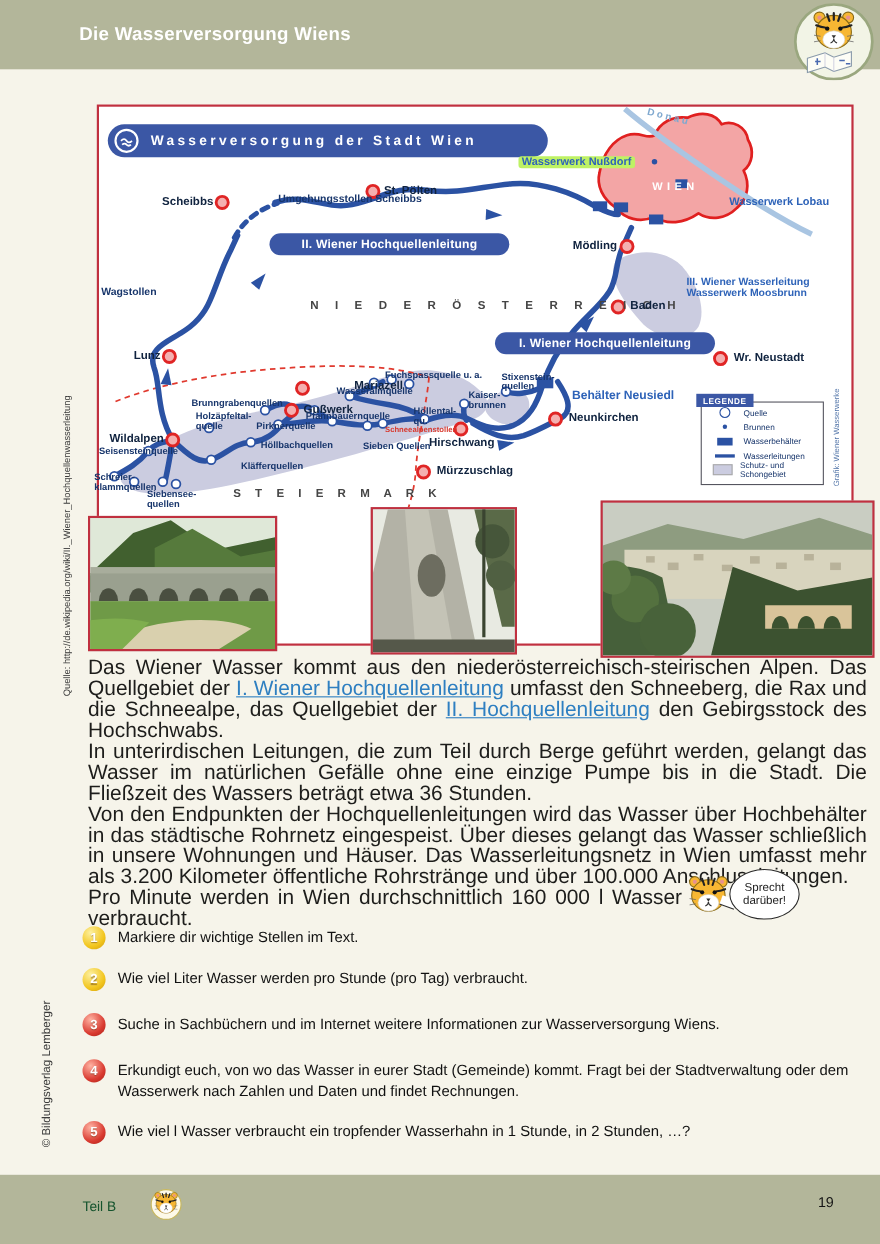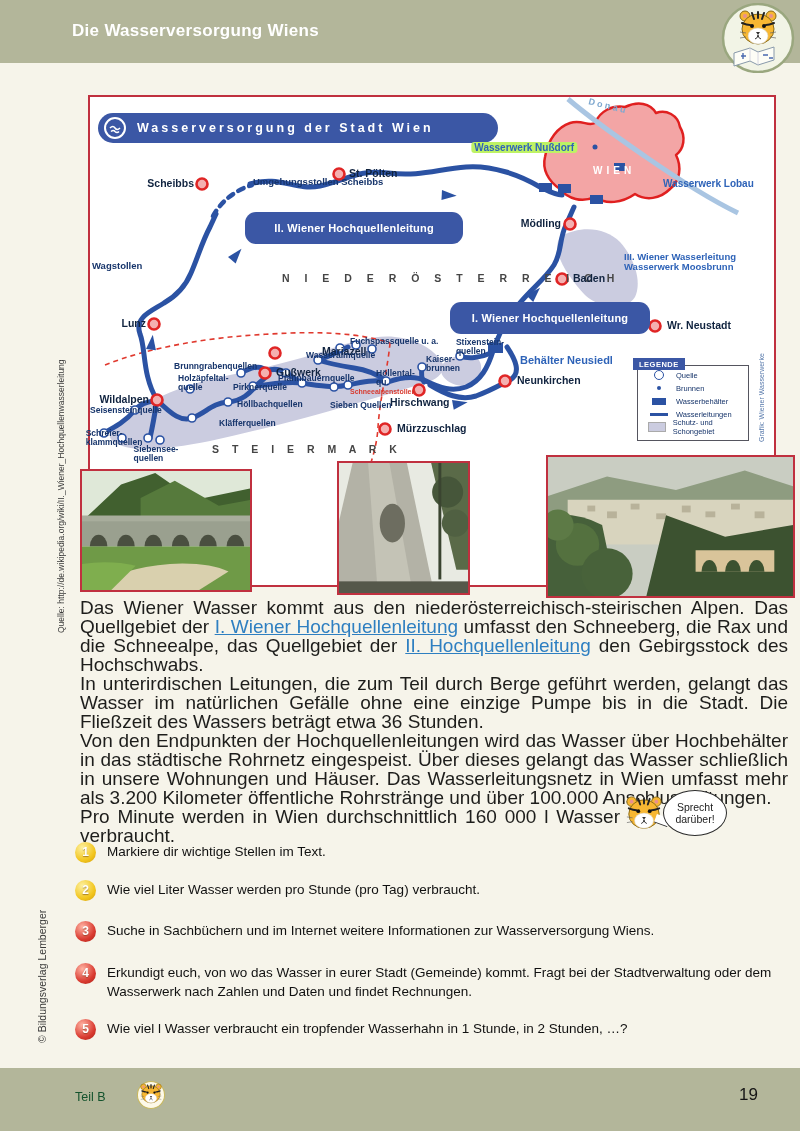--- a/index.html
+++ b/index.html
@@ -6,21 +6,21 @@
   .page{position:relative;width:800px;height:1131px;background:#f6f4ea;overflow:hidden;
         font-family:"Liberation Sans",sans-serif;}
   
   .band{position:absolute;left:0;width:800px;background:#b3b69a;}
   .band.top{top:0;height:63px;}
   .band.bottom{top:1068px;height:63px;}
   .header-title{position:absolute;left:72px;top:21px;color:#fff;font-size:17px;font-weight:bold;letter-spacing:.3px;}
   .badge-circle{position:absolute;right:5px;top:3px;width:74px;height:70px;}
   .footer-left{position:absolute;left:75px;top:1090px;font-size:12.5px;color:#14532d;}
   .footer-mascot{position:absolute;left:136px;top:1080px;width:30px;height:30px;}
-  .page-num{position:absolute;right:42px;top:1085px;font-size:17px;color:#151515;}
+  .page-num{position:absolute;right:42px;top:1085px;font-size:13px;color:#151515;}
   
   .vtext{position:absolute;transform:rotate(-90deg);transform-origin:0 0;white-space:nowrap;color:#3a3a3a;}
   .v-source{left:56px;top:633px;font-size:8.5px;}
   .v-copy{left:36px;top:1043px;font-size:10.5px;}
   
   .map{position:absolute;left:88px;top:95px;width:688px;height:492px;background:#fff;
        border:2px solid #c0303f;box-sizing:border-box;}
   .map svg.layer{position:absolute;left:0;top:0;}
   .map-label{position:absolute;line-height:1.1;}
   .pre{white-space:pre-line;}
@@ -28,21 +28,21 @@
   .rgt{transform:translateX(-100%);}
   .city{font-weight:bold;font-size:10.5px;color:#10233f;}
   .spring{font-weight:bold;font-size:8.5px;color:#17356b;}
   .spring.tiny{font-size:7px;color:#d8392e;}
   .ww{font-weight:bold;font-size:10px;color:#2e63b8;}
   .ww.bg{background:#bef264;border-radius:3px;padding:0 3px;}
   .region-label{font-weight:600;font-size:10.5px;color:#454545;letter-spacing:6px;}
   .map-title-pill{position:absolute;left:8px;top:16px;width:400px;height:30px;background:#3b57a5;
       border-radius:16px;display:flex;align-items:center;color:#fff;}
   .map-title-pill .txt{font-size:12.5px;font-weight:bold;letter-spacing:3px;margin-left:10px;}
-  .pill{position:absolute;height:32px;background:#3b57a5;border-radius:11px;color:#fff;
+  .pill{position:absolute;height:20px;background:#3b57a5;border-radius:11px;color:#fff;
       font-size:11px;font-weight:bold;display:flex;align-items:center;justify-content:center;letter-spacing:.2px;}
   .wien-label{position:absolute;color:#fff;font-weight:bold;font-size:10px;letter-spacing:4px;}
   .donau-label{position:absolute;color:#7fa8cf;font-weight:bold;font-size:9px;letter-spacing:2.5px;transform:rotate(14deg);}
   .legend{position:absolute;left:547px;top:268px;width:112px;height:76px;background:#fff;
       border:1.5px solid #55555f;box-sizing:border-box;font-size:7.5px;color:#17356b;}
   .legend-tab{position:absolute;left:-5px;top:-8px;background:#3b57a5;color:#fff;
       font-size:7.5px;font-weight:bold;padding:1.5px 6px;letter-spacing:.5px;}
   .legend-row{display:flex;align-items:center;margin:5px 4px 0 10px;height:8px;}
   .legend-row .ic{width:22px;display:flex;justify-content:center;margin-right:6px;}
   .ic-quelle{width:8px;height:8px;border:1.6px solid #2b52a3;border-radius:50%;background:#fff;}

